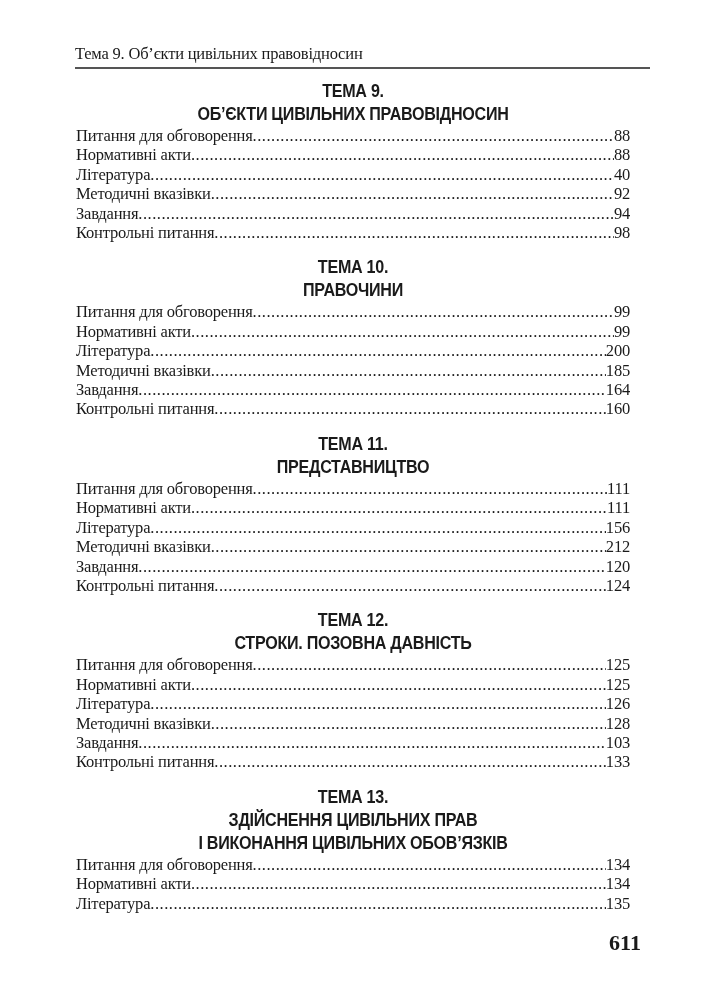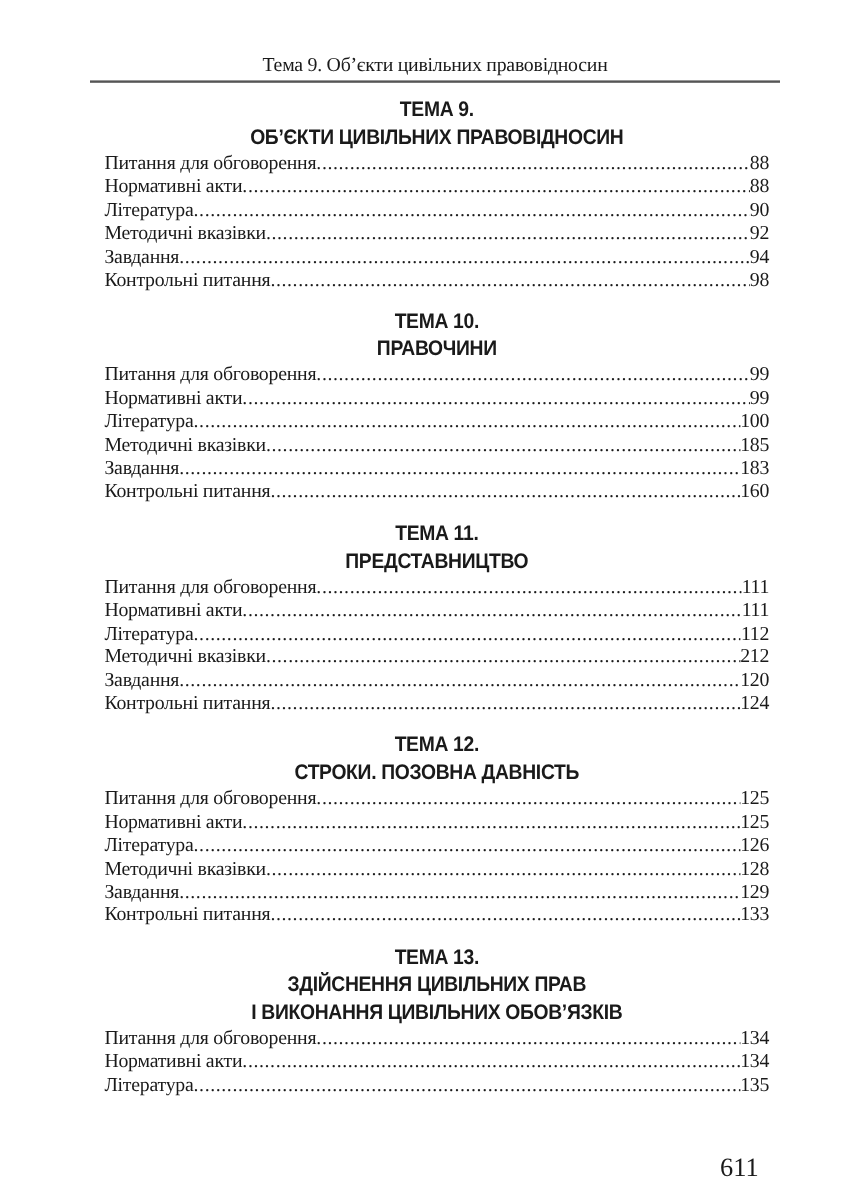--- a/index.html
+++ b/index.html
@@ -1,31 +1,31 @@
 <!DOCTYPE html>
 <html><head>
 <meta charset="utf-8">
 <style>
   html, body { margin: 0; padding: 0; background: #ffffff; }
   body { width: 717px; height: 1000px; position: relative; overflow: hidden;
          font-family: "Liberation Serif", serif; color: #1a1a1a; }
   .running-head { position: absolute; top: 44px; left: 75px; width: 575px;
-                  text-align: center; font-size: 16.5px; letter-spacing: -0.2px; }
+                  font-size: 16.5px; letter-spacing: -0.2px; }
   .rule { position: absolute; top: 67px; left: 75px; width: 575px; height: 2px; background: #555; }
-  .toc { position: absolute; top: 80px; left: 87px; width: 554px; }
+  .toc { position: absolute; top: 80px; left: 76px; width: 554px; }
   .section-title { text-align: center; font-family: "Liberation Sans", sans-serif; font-weight: bold;
                    font-size: 17.5px; line-height: 23px; letter-spacing: -0.3px;
                    transform: scaleX(0.92); transform-origin: center; }
   .section { margin-bottom: 14px; }
   .entry { display: flex; align-items: baseline; font-size: 16.5px; line-height: 19.4px; letter-spacing: -0.2px; }
   .entry .label { white-space: nowrap; }
   .entry .dots { flex: 1; overflow: hidden; white-space: nowrap; }
   .entry .dots::after { content: "........................................................................................................................................................................................................"; letter-spacing: 0.5px; }
   .entry .page { white-space: nowrap; }
-  .page-number { position: absolute; top: 960px; left: 600px; width: 50px; text-align: left; font-size: 22px; }
+  .page-number { position: absolute; top: 930px; left: 600px; width: 50px; text-align: center; font-size: 22px; font-weight: bold; }
 </style>
 </head>
 <body>
 
 <div class="running-head">Тема 9.  Об’єкти цивільних правовідносин</div>
 <div class="rule"></div>
 
 <div class="toc" id="toc">
     <div class="section">
       <div class="section-title">ТЕМА 9.</div>
@@ -36,21 +36,21 @@
         <span class="page">88</span>
       </div>
       <div class="entry">
         <span class="label">Нормативні акти</span>
         <span class="dots"></span>
         <span class="page">88</span>
       </div>
       <div class="entry">
         <span class="label">Література</span>
         <span class="dots"></span>
-        <span class="page">90</span>
+        <span class="page">40</span>
       </div>
       <div class="entry">
         <span class="label">Методичні вказівки</span>
         <span class="dots"></span>
         <span class="page">92</span>
       </div>
       <div class="entry">
         <span class="label">Завдання</span>
         <span class="dots"></span>
         <span class="page">94</span>
@@ -70,31 +70,31 @@
         <span class="page">99</span>
       </div>
       <div class="entry">
         <span class="label">Нормативні акти</span>
         <span class="dots"></span>
         <span class="page">99</span>
       </div>
       <div class="entry">
         <span class="label">Література</span>
         <span class="dots"></span>
-        <span class="page">100</span>
+        <span class="page">200</span>
       </div>
       <div class="entry">
         <span class="label">Методичні вказівки</span>
         <span class="dots"></span>
         <span class="page">185</span>
       </div>
       <div class="entry">
         <span class="label">Завдання</span>
         <span class="dots"></span>
-        <span class="page">183</span>
+        <span class="page">164</span>
       </div>
       <div class="entry">
         <span class="label">Контрольні питання</span>
         <span class="dots"></span>
         <span class="page">160</span>
       </div>
     </div>
     <div class="section">
       <div class="section-title">ТЕМА 11.</div>
       <div class="section-title">ПРЕДСТАВНИЦТВО</div>
@@ -104,21 +104,21 @@
         <span class="page">111</span>
       </div>
       <div class="entry">
         <span class="label">Нормативні акти</span>
         <span class="dots"></span>
         <span class="page">111</span>
       </div>
       <div class="entry">
         <span class="label">Література</span>
         <span class="dots"></span>
-        <span class="page">112</span>
+        <span class="page">156</span>
       </div>
       <div class="entry">
         <span class="label">Методичні вказівки</span>
         <span class="dots"></span>
         <span class="page">212</span>
       </div>
       <div class="entry">
         <span class="label">Завдання</span>
         <span class="dots"></span>
         <span class="page">120</span>
@@ -148,21 +148,21 @@
         <span class="page">126</span>
       </div>
       <div class="entry">
         <span class="label">Методичні вказівки</span>
         <span class="dots"></span>
         <span class="page">128</span>
       </div>
       <div class="entry">
         <span class="label">Завдання</span>
         <span class="dots"></span>
-        <span class="page">129</span>
+        <span class="page">103</span>
       </div>
       <div class="entry">
         <span class="label">Контрольні питання</span>
         <span class="dots"></span>
         <span class="page">133</span>
       </div>
     </div>
     <div class="section">
       <div class="section-title">ТЕМА 13.</div>
       <div class="section-title">ЗДІЙСНЕННЯ ЦИВІЛЬНИХ ПРАВ</div>

